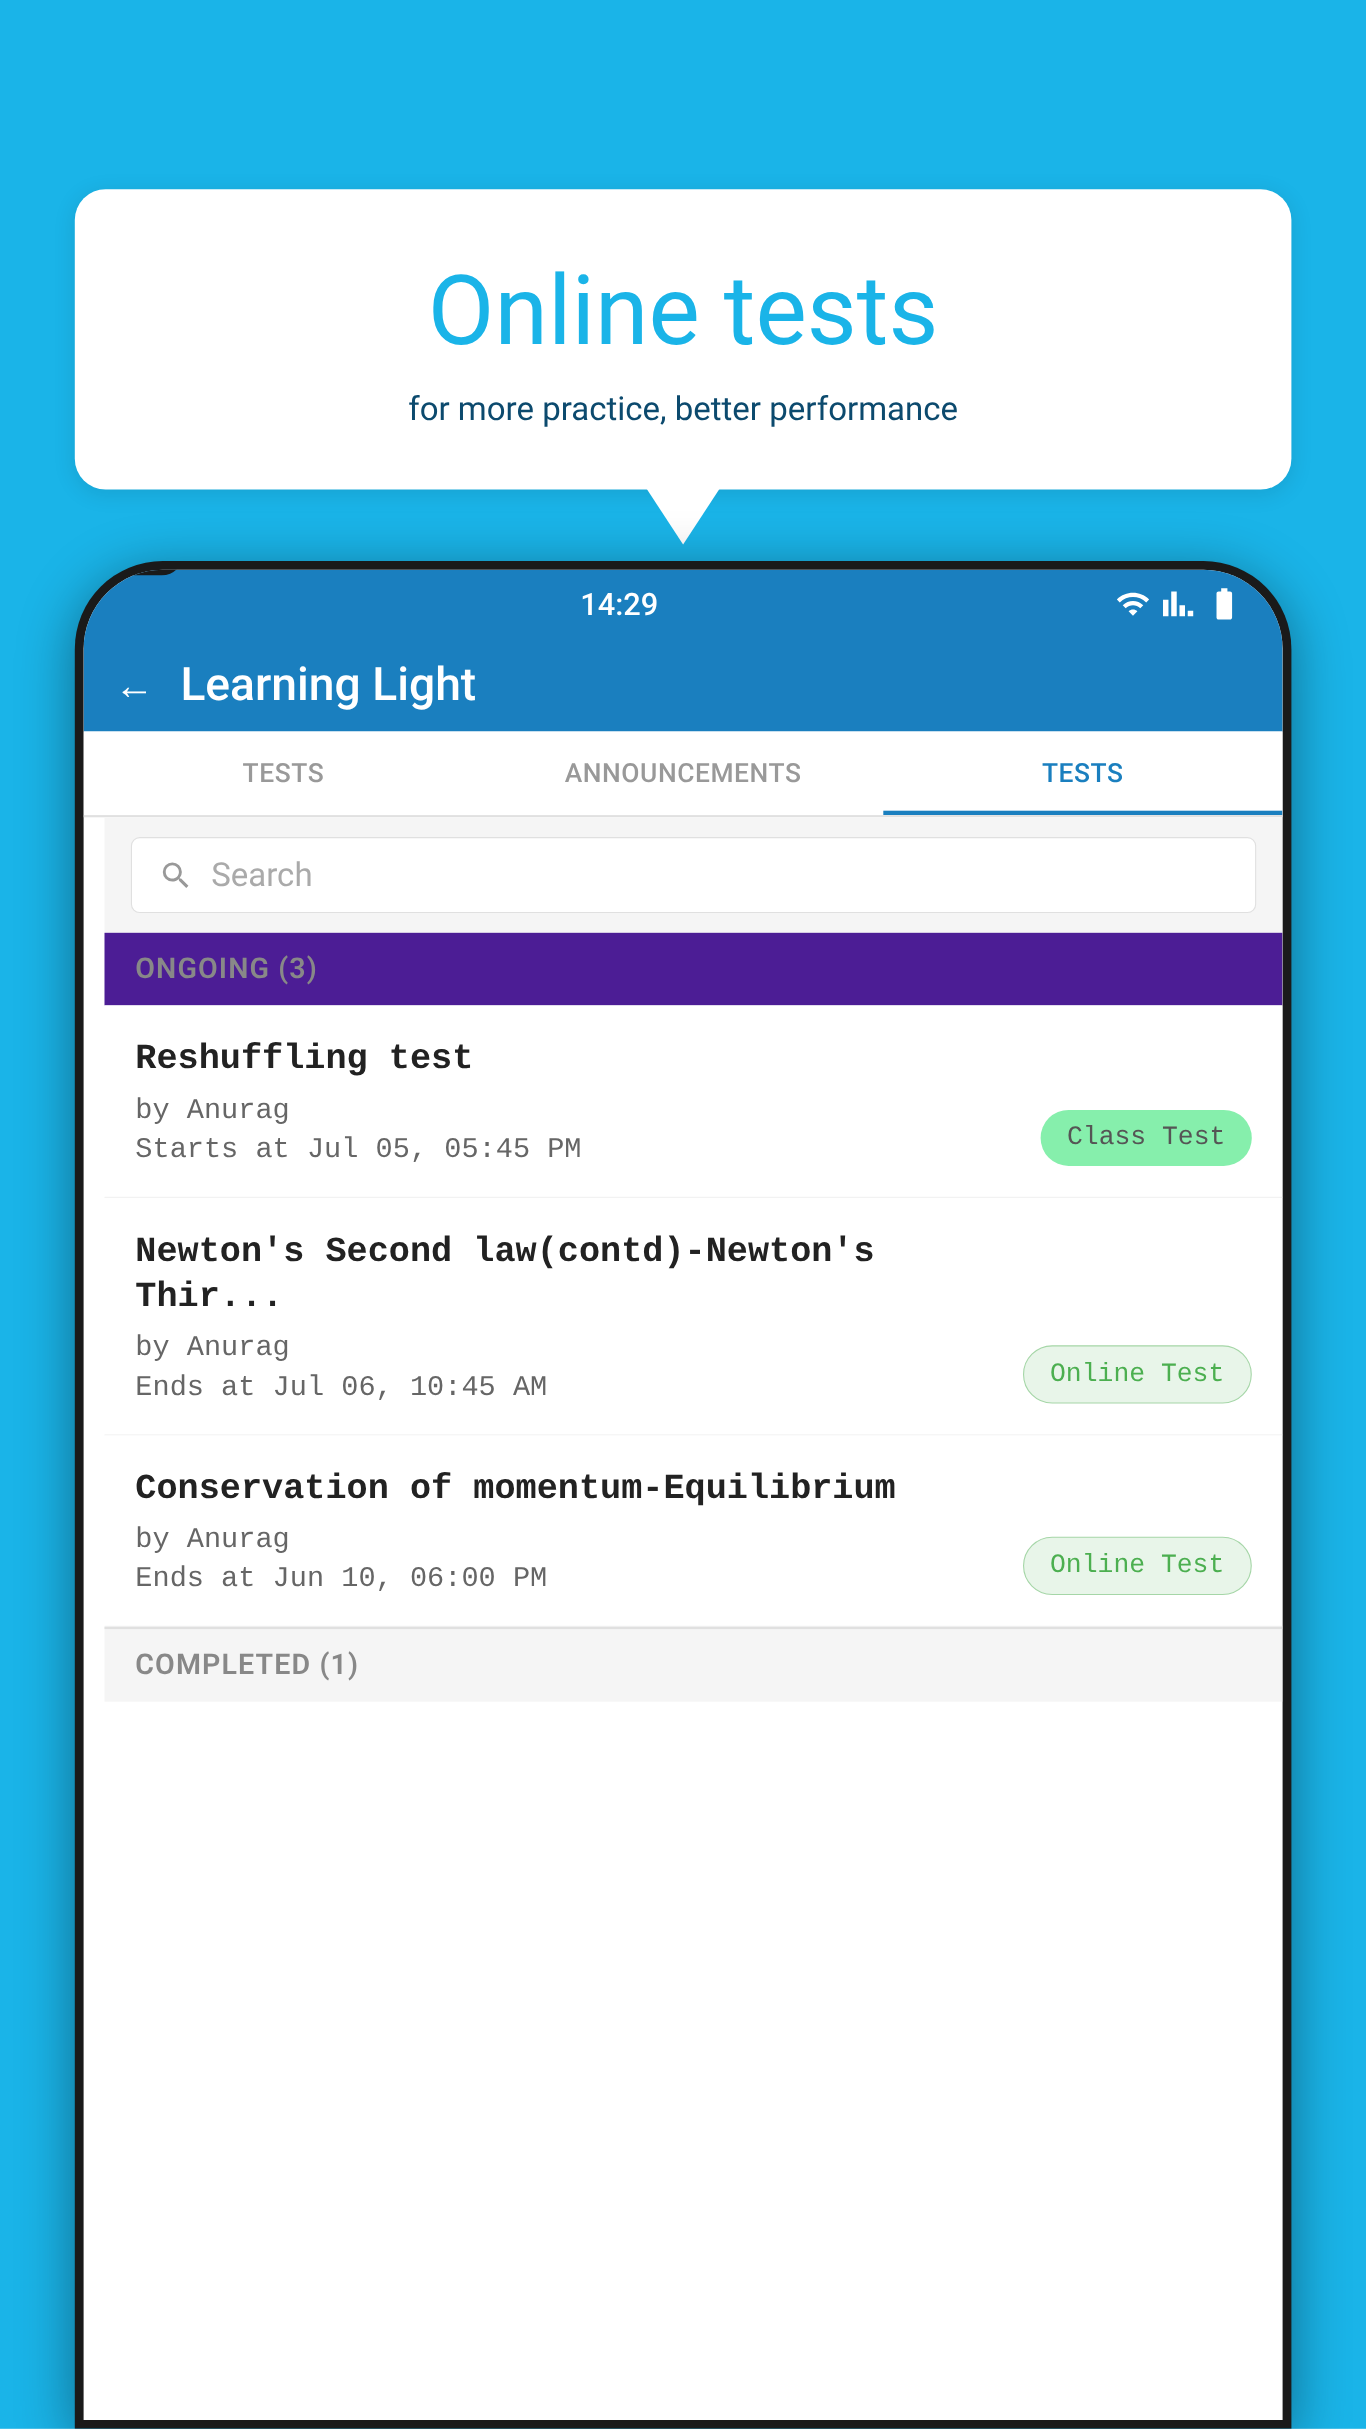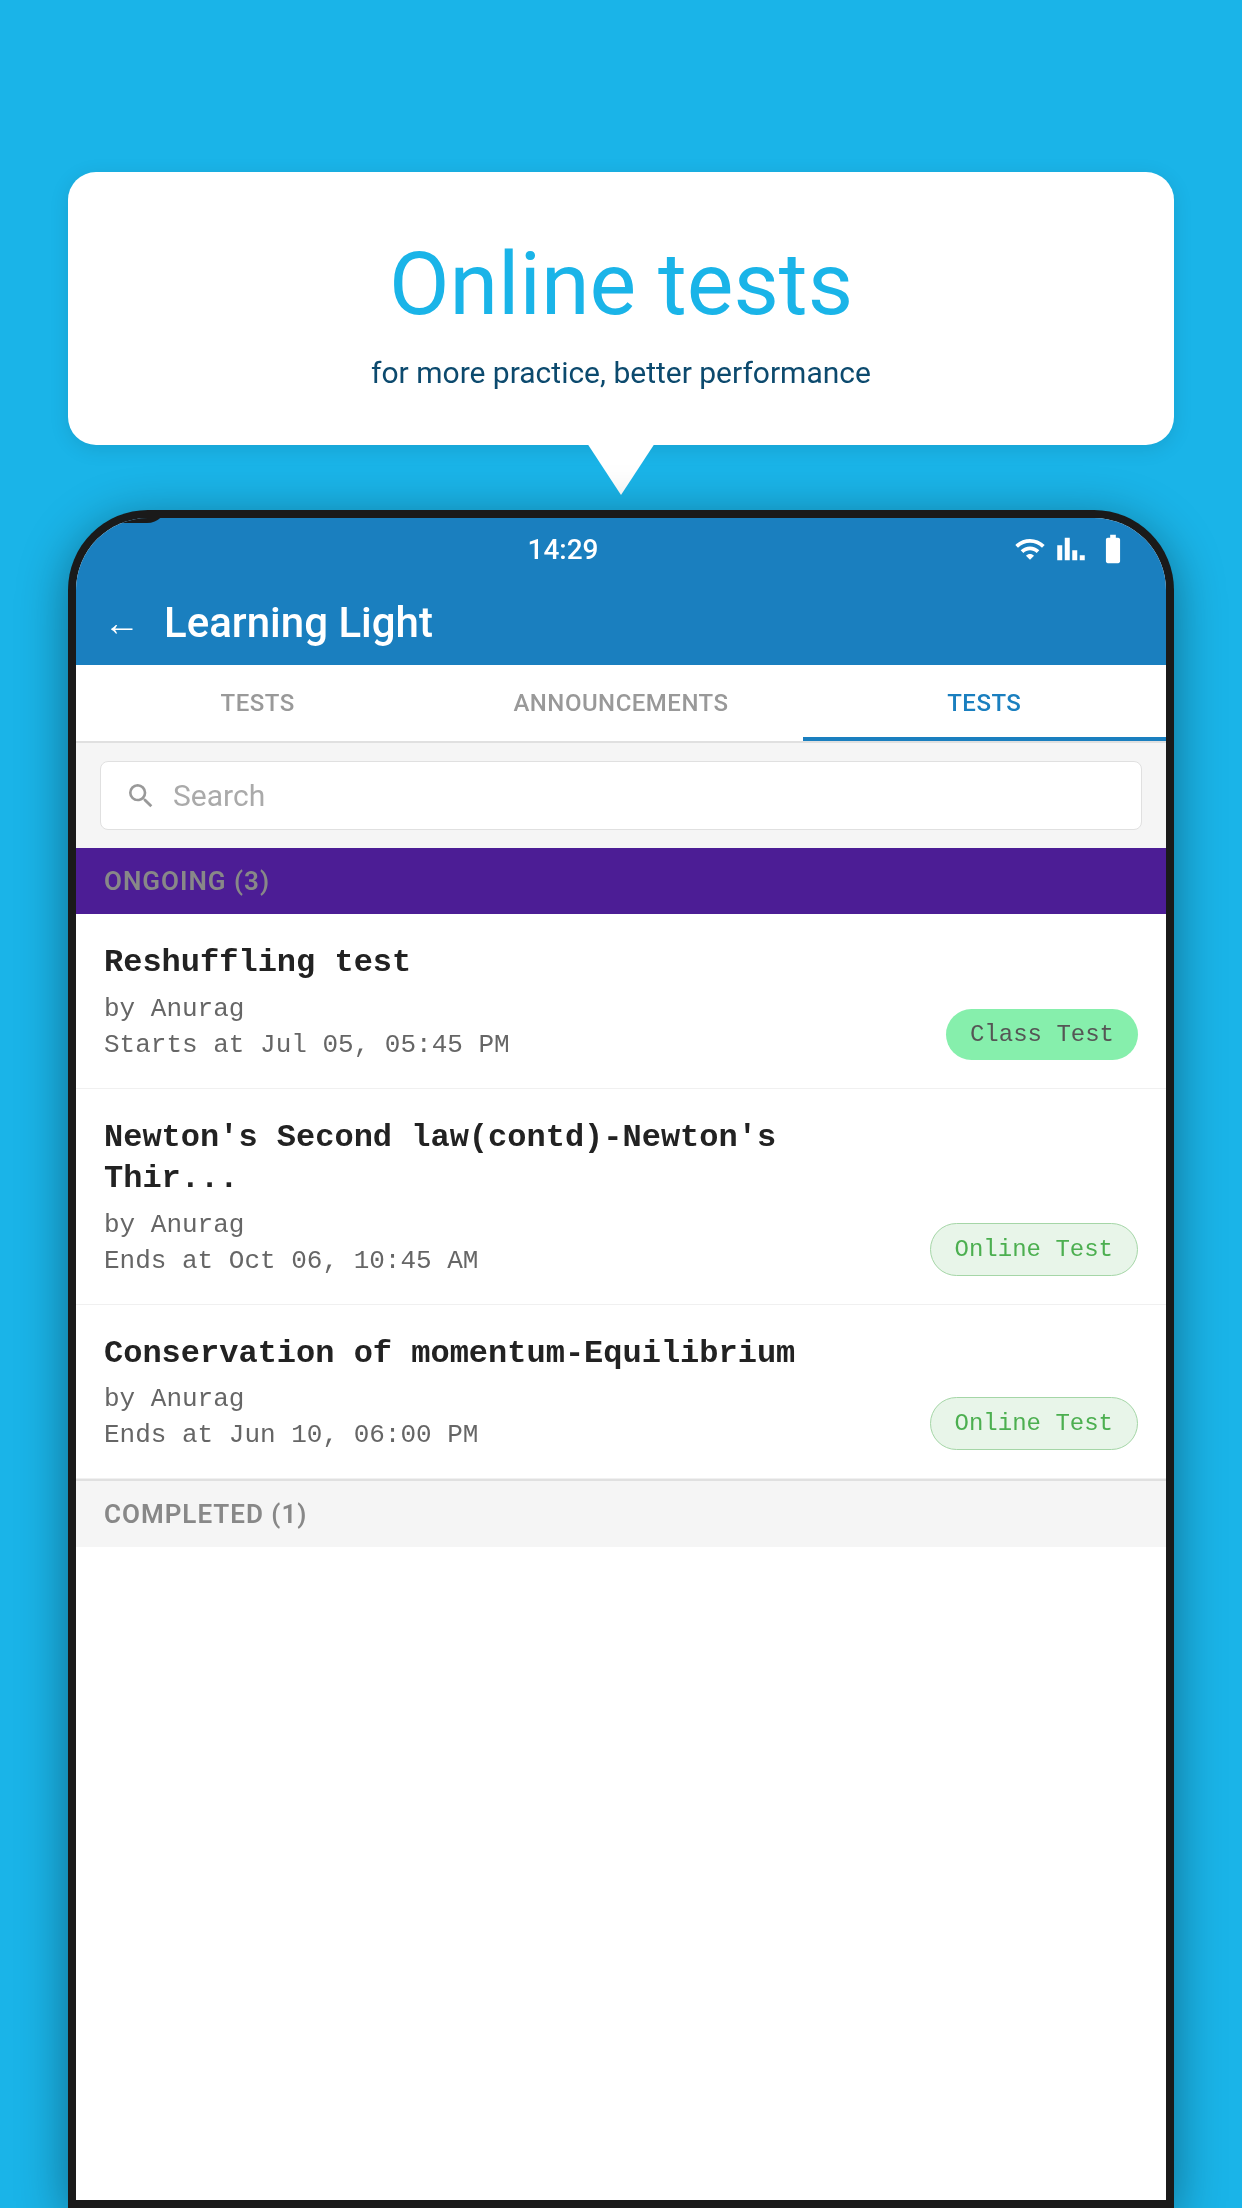--- a/index.html
+++ b/index.html
@@ -271,20 +271,21 @@
       background: #f5f5f5;
       padding: 18px 28px;
       border-top: 2px solid #e0e0e0;
     }
 
     
     .scroll-content {
       flex: 1;
       overflow-y: auto;
       overflow-x: hidden;
+      padding-left: 19px;
     }
   </style>
 </head>
 <body>
 
 <div class="speech-bubble">
   <div class="bubble-title">Online tests</div>
   <div class="bubble-subtitle">for more practice, better performance</div>
 </div>
 
@@ -352,21 +353,21 @@
           <div class="test-author">by Anurag</div>
           <div class="test-time">Starts at  Jul 05, 05:45 PM</div>
         </div>
         <span class="test-badge badge-class">Class Test</span>
       </div>
 
       <div class="test-item">
         <div class="test-info">
           <div class="test-name">Newton's Second law(contd)-Newton's Thir...</div>
           <div class="test-author">by Anurag</div>
-          <div class="test-time">Ends at  Oct 06, 10:45 AM</div>
+          <div class="test-time">Ends at  Jul 06, 10:45 AM</div>
         </div>
         <span class="test-badge badge-online">Online Test</span>
       </div>
 
       <div class="test-item">
         <div class="test-info">
           <div class="test-name">Conservation of momentum-Equilibrium</div>
           <div class="test-author">by Anurag</div>
           <div class="test-time">Ends at  Jun 10, 06:00 PM</div>
         </div>

